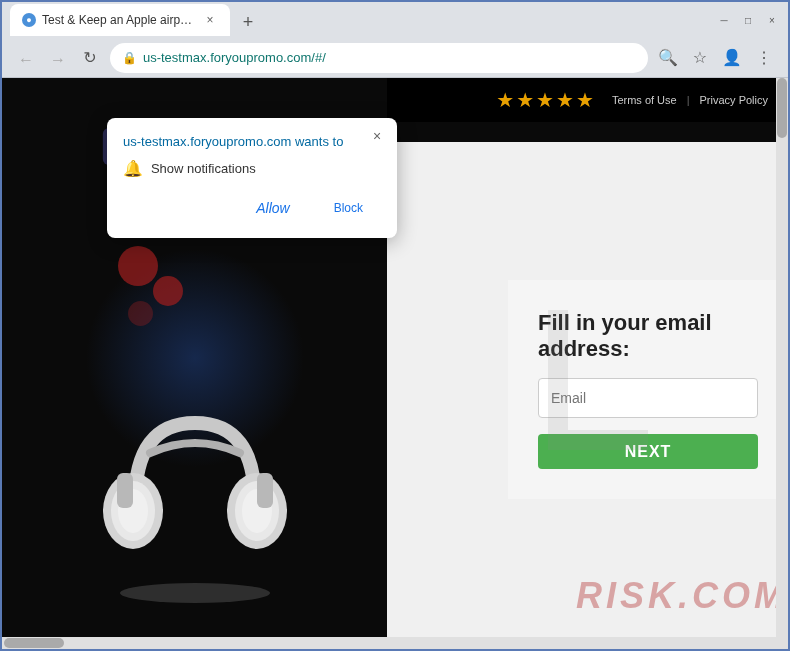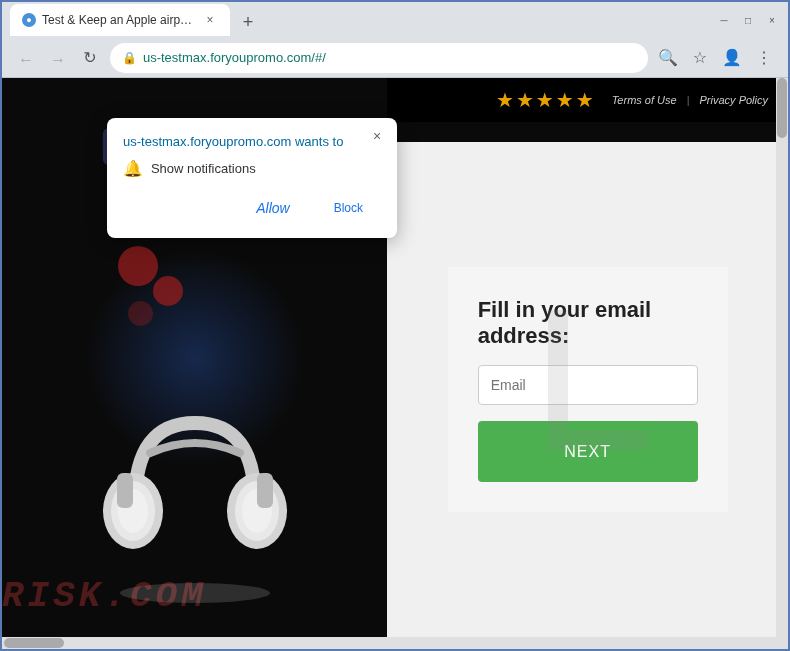--- a/index.html
+++ b/index.html
@@ -272,27 +272,26 @@
       margin-top: 4px;
       text-shadow: 1px 1px 3px #000;
     }
 
     
     .watermark {
       position: absolute;
       bottom: 20px;
       left: 0;
       right: 0;
-      text-align: left;
+      text-align: right;
       font-size: 36px;
       font-weight: bold;
       color: rgba(180, 50, 50, 0.4);
       letter-spacing: 4px;
       font-style: italic;
-      font-family: Liberation Mono, monospace;
     }
 
     
     .right-panel {
       width: 52%;
       height: 100%;
       display: flex;
       flex-direction: column;
     }
 
@@ -316,35 +315,34 @@
       display: flex;
       gap: 10px;
       align-items: center;
     }
 
     .header-link {
       color: #ccc;
       font-size: 11px;
       text-decoration: none;
       cursor: pointer;
-      font-style: italic;
     }
 
     .header-divider {
       color: #666;
       font-size: 11px;
     }
 
     
     .form-panel {
       flex: 1;
       background: #f0f0f0;
       display: flex;
       flex-direction: column;
-      align-items: center;
+      align-items: flex-end;
       justify-content: center;
       position: relative;
       margin-top: 20px;
     }
 
     .form-container {
       background: #f5f5f5;
       padding: 30px 30px;
       width: 280px;
       display: flex;
@@ -366,27 +364,27 @@
       border-radius: 4px;
       padding: 0 12px;
       font-size: 14px;
       color: #999;
       outline: none;
       background: #fff;
     }
 
     .next-btn {
       width: 100%;
-      height: 61px;
+      height: 35px;
       background: #4caf50;
       color: #fff;
       border: none;
       border-radius: 4px;
       font-size: 16px;
-      font-weight: normal;
+      font-weight: bold;
       cursor: pointer;
       letter-spacing: 1px;
     }
 
     
     .notification-popup {
       position: absolute;
       top: 40px;
       left: 105px;
       width: 290px;

